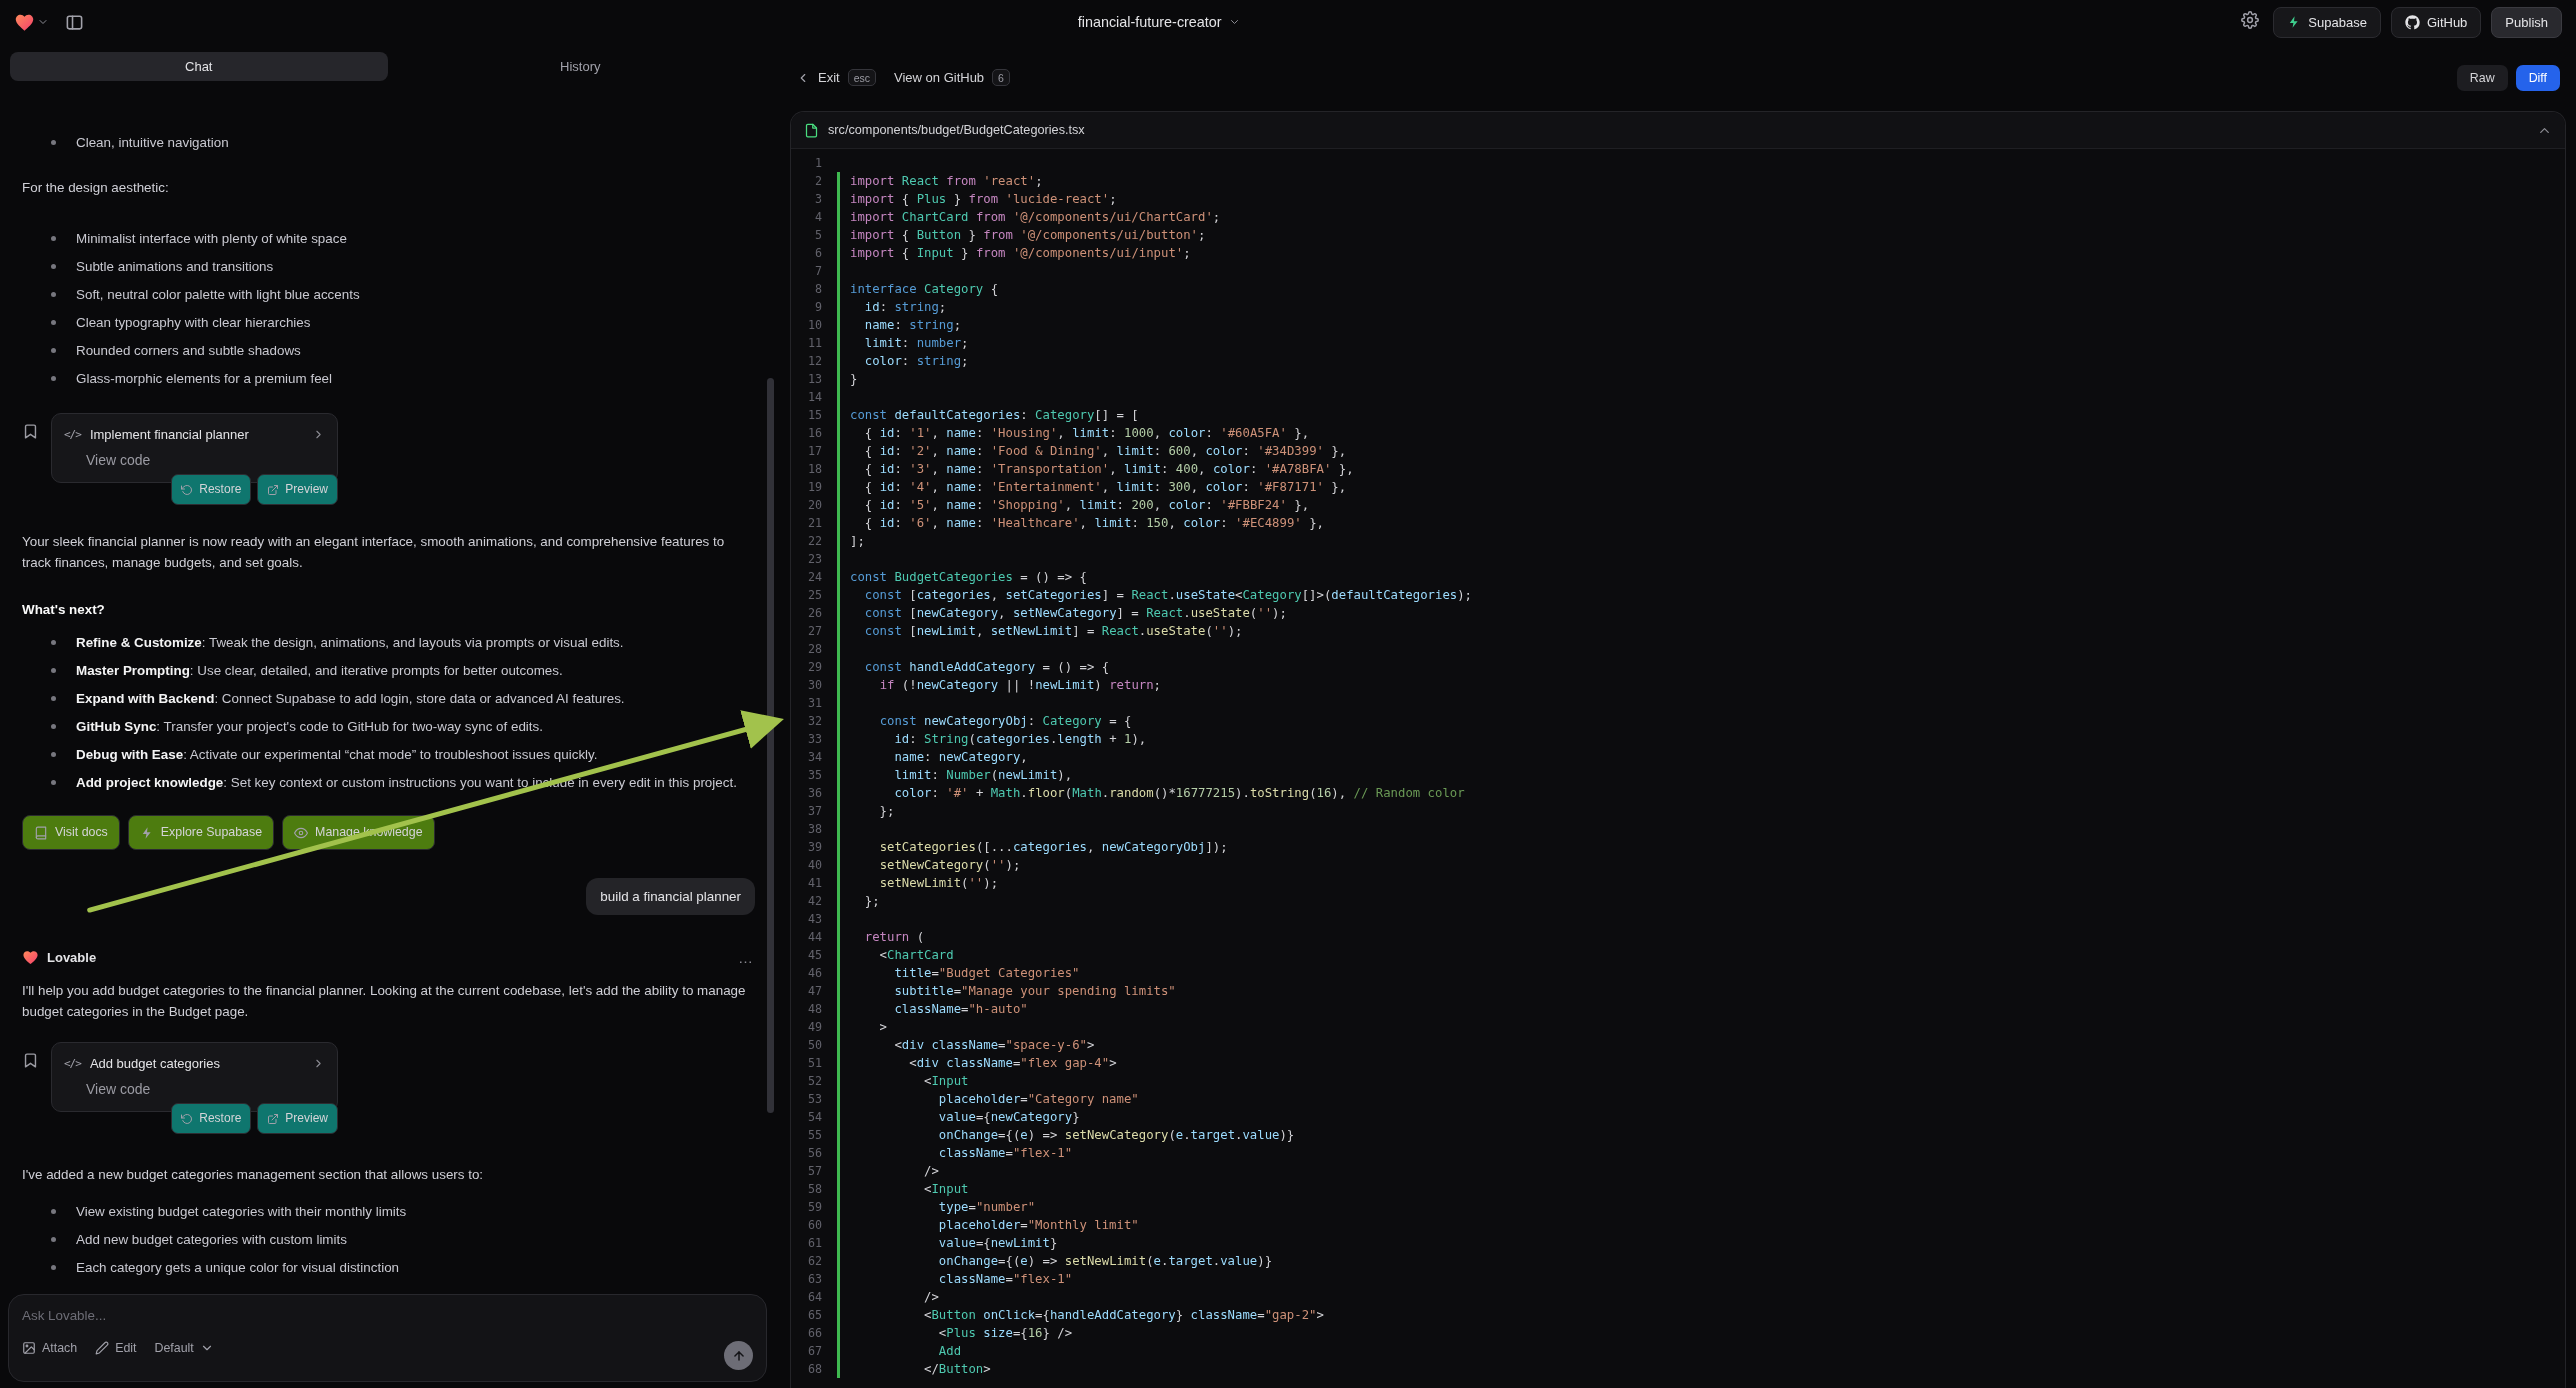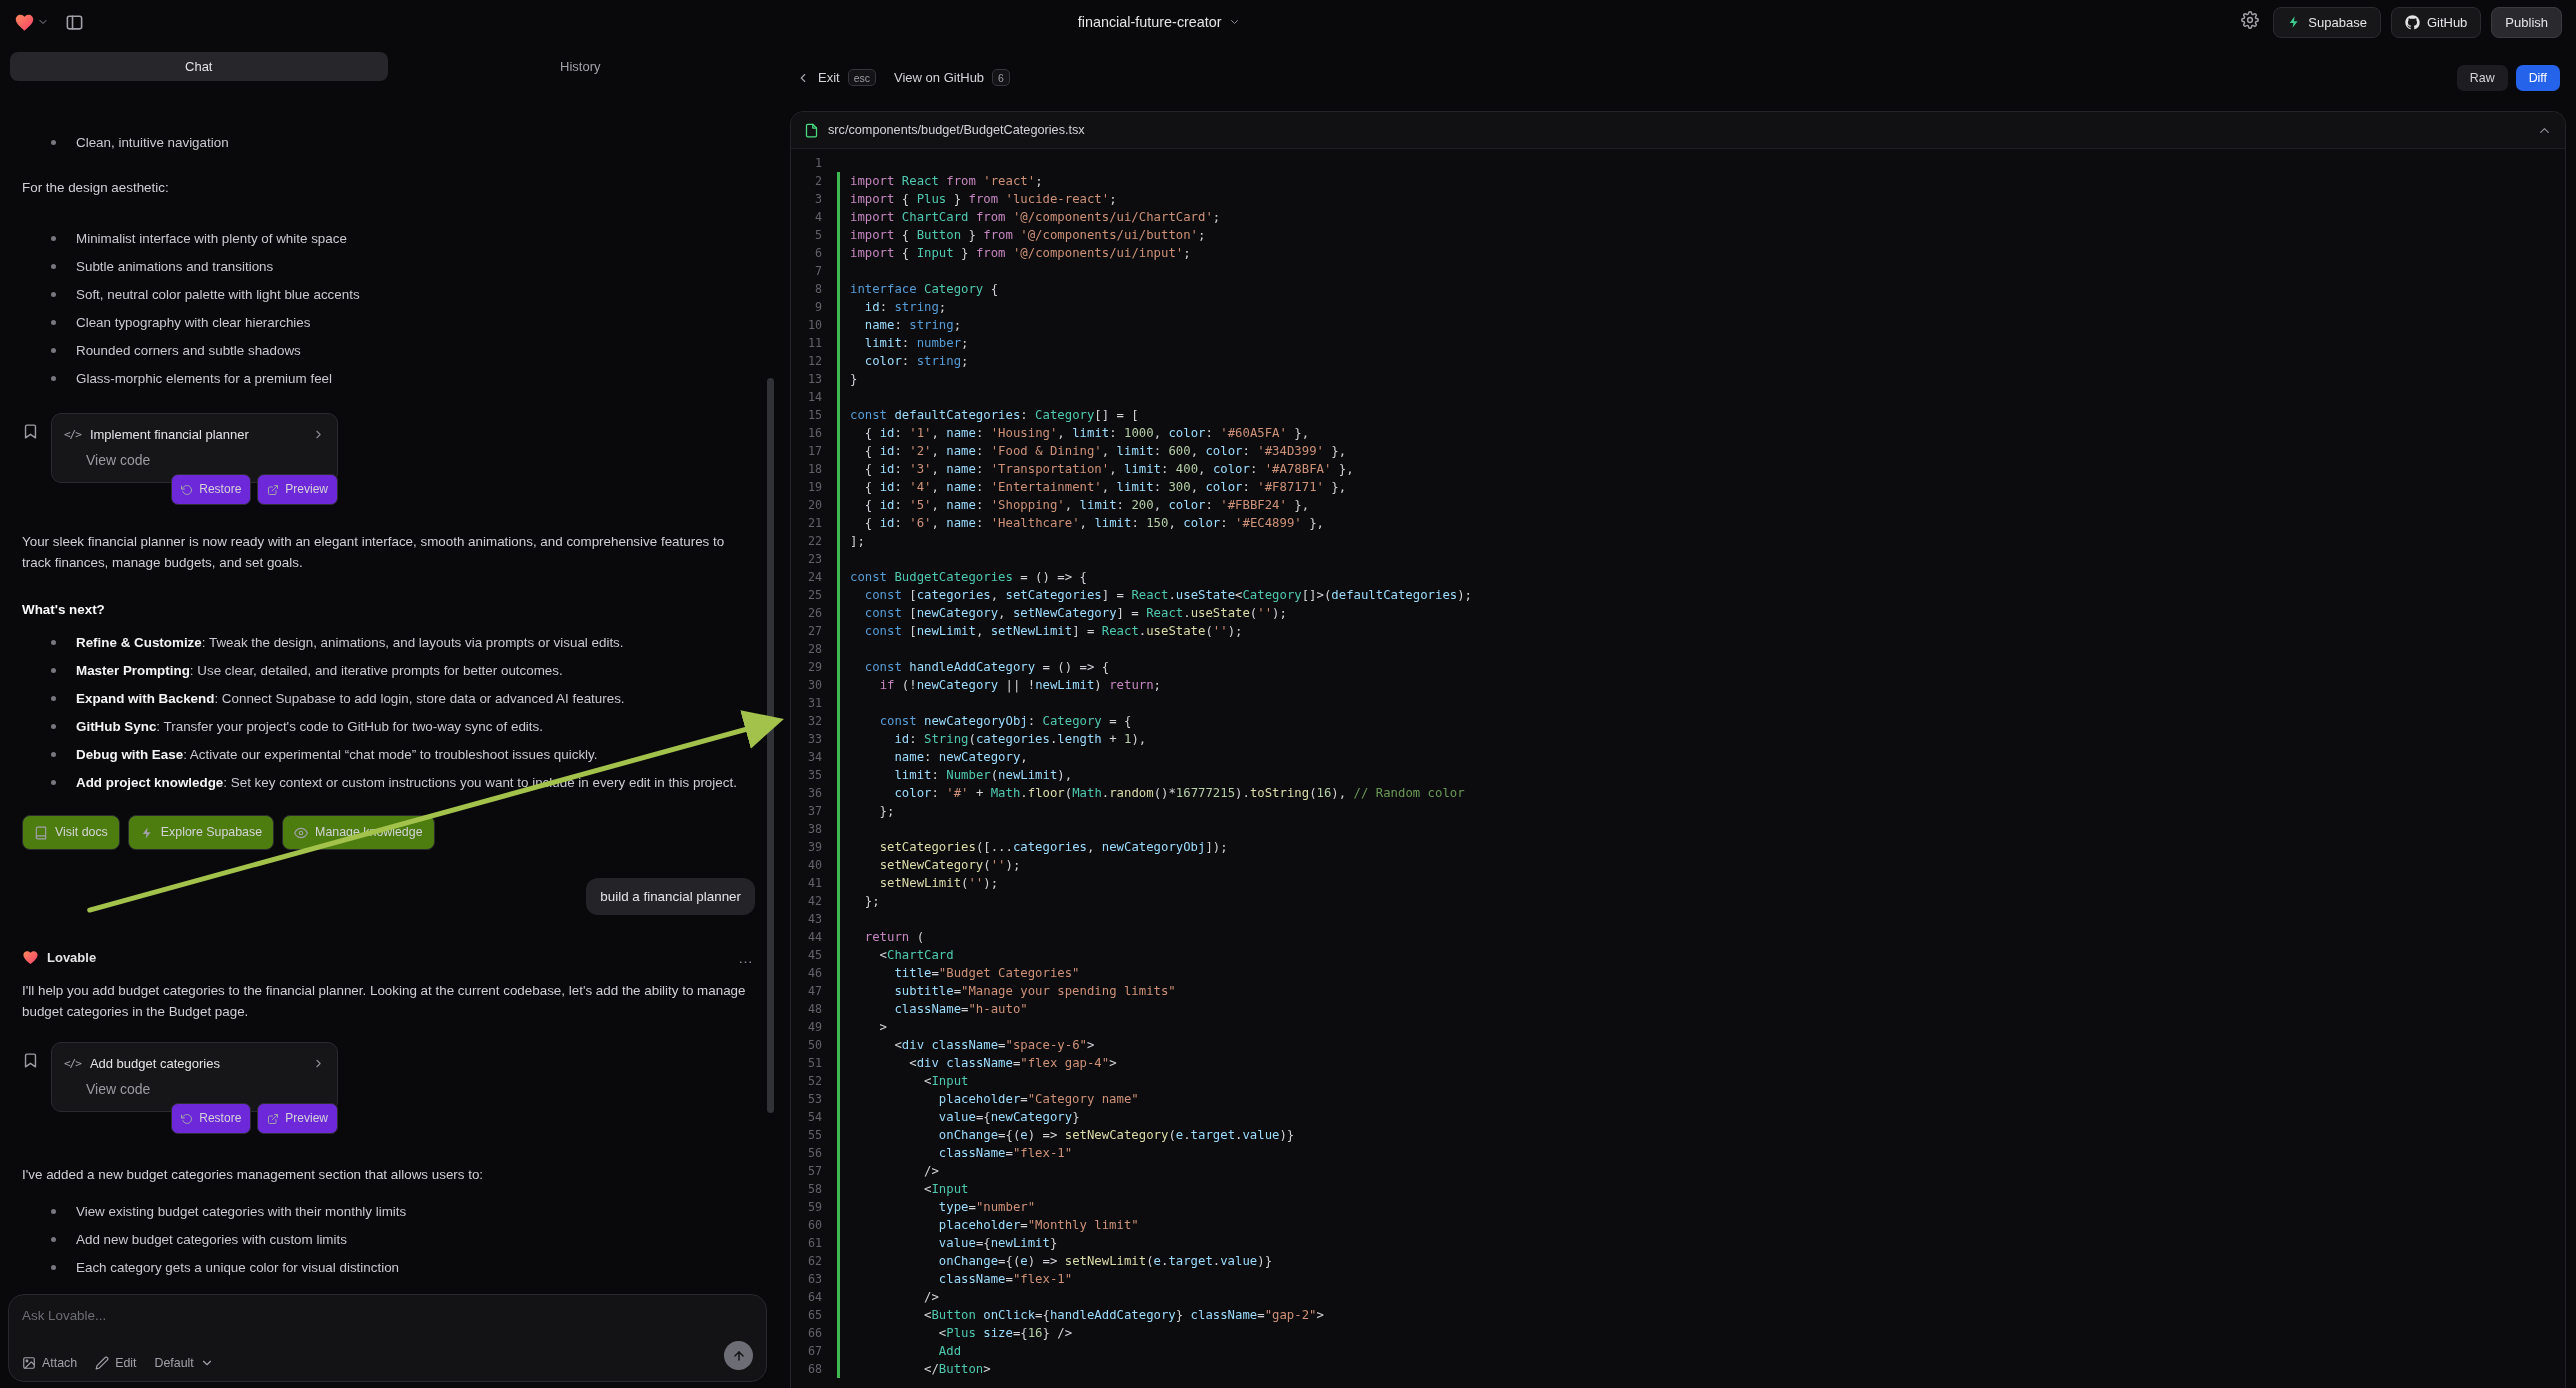--- a/index.html
+++ b/index.html
@@ -40,36 +40,36 @@
   .action-row{display:flex;gap:12px}
   .bookmark{width:17px;height:17px;color:#9b9ba3;margin-top:10px;flex:0 0 auto}
   .ac-col{width:287px}
   .action-card{background:#161619;border:1px solid #2a2a2f;border-radius:10px}
   .ac-main{display:flex;align-items:center;gap:9px;padding:10px 12px 3px}
   .code-ico{font-family:"DejaVu Sans Mono",monospace;font-size:11px;color:#a1a1aa;letter-spacing:-1px}
   .ac-title{flex:1;font-size:13px;color:#e4e4e7;white-space:nowrap}
   .chev-r{width:13px;height:13px;color:#8b8b93}
   .ac-sub{padding:2px 20px 11px 34px;font-size:14px;color:#9b9ba3}
   .ac-btns{display:flex;gap:6px;justify-content:flex-end;margin-top:-9px;position:relative}
-  .ac-btns button{display:flex;align-items:center;gap:6px;font-size:12px;color:#d4d4d8;background:#6d28d9;border:1px solid #2d2d32;border-radius:7px;padding:4px 9px}
+  .ac-btns button{display:flex;align-items:center;gap:6px;font-size:12px;color:#d4d4d8;background:#0f766e;border:1px solid #2d2d32;border-radius:7px;padding:4px 9px}
   .ac-btns svg{width:12px;height:12px;color:#a1a1aa}
   .chip-row{display:flex;gap:8px}
   .chip{display:flex;align-items:center;gap:7px;font-size:12.4px;color:#d4d4d8;background:#4d7c0f;border:1px solid #2b2b30;border-radius:8px;padding:6px 11px}
   .chip svg{width:14px;height:14px;color:#a1a1aa}
   .bubble-row{display:flex;justify-content:flex-end}
   .bubble{background:#242428;color:#e4e4e7;border-radius:12px;padding:8px 14px;font-size:13.4px;max-width:578px}
   .asst-header{display:flex;align-items:center;gap:8px}
   .asst-name{font-size:13px;color:#e4e4e7;font-weight:600}
   .dots{margin-left:auto;color:#8b8b93;font-size:15px;letter-spacing:2px}
   .chat-scrollbar{position:absolute;right:5px;top:334px;width:7px;height:735px;border-radius:4px;background:#313138}
   
   .composer{position:absolute;left:8px;right:12px;bottom:6px;height:88px;background:#131316;border:1px solid #28282d;border-radius:16px;padding:13px 13px 11px;display:flex;flex-direction:column}
   .composer-input{background:transparent;border:none;outline:none;color:#e4e4e7;font-size:13.4px;width:100%;font-family:inherit}
   .composer-input::placeholder{color:#6d6d76}
-  .composer-row{margin-top:auto;display:flex;align-items:flex-end;gap:18px}
+  .composer-row{margin-top:auto;display:flex;align-items:flex-start;gap:18px}
   .cbtn{display:flex;align-items:center;gap:6px;font-size:12.4px;color:#a1a1aa}
   .cbtn svg{width:14px;height:14px}
   .spacer{flex:1}
   .send{width:29px;height:29px;border-radius:50%;background:#6d6d76;display:flex;align-items:center;justify-content:center;color:#131316}
   .send svg{width:14px;height:14px;stroke-width:2.5}
 
   
   .editor{flex:1;display:flex;flex-direction:column;padding:0 10px 0 11px;min-width:0}
   .editor-header{height:67px;flex:0 0 auto;display:flex;align-items:center;gap:18px;padding:0 6px}
   .hdr-item{display:flex;align-items:center;gap:8px;font-size:13px;color:#d4d4d8}

